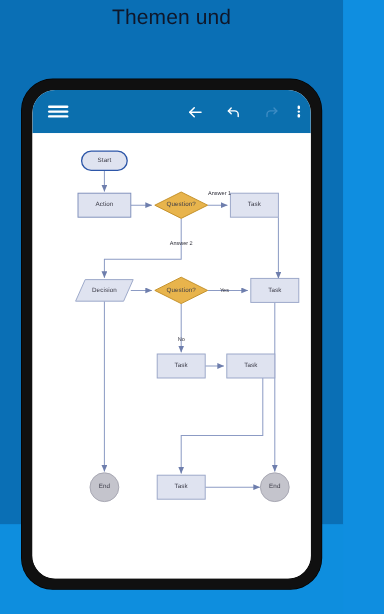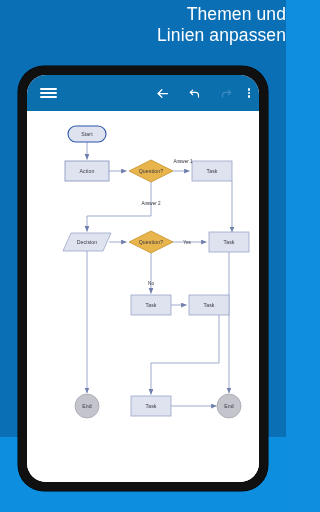--- a/index.html
+++ b/index.html
@@ -14,21 +14,21 @@
     position:absolute;left:0;top:0;width:286px;height:437px;
     background:#0a6fb5;
   }
   #bg-light{
     position:absolute;left:0;top:437px;width:286px;height:75px;
     background:#0e8ede;
   }
   
   #headline{
     position:absolute;left:0;top:4px;width:286px;
-    text-align:right;color:#ffffff;
+    text-align:center;color:#0f172a;
     font-size:17.5px;line-height:21px;font-weight:400;
     letter-spacing:0.1px;
     z-index:5;
   }
   #headline div{white-space:nowrap;}
   
   #phone{
     position:absolute;left:18px;top:66px;width:250px;height:425px;
     background:#101010;border-radius:26px;z-index:6;
     box-shadow:0 0 0 0.5px #000;
@@ -82,21 +82,20 @@
   }
 </style>
 </head>
 <body>
 
 <div id="bg-dark"></div>
 <div id="bg-light"></div>
 
 <div id="headline">
   <div>Themen und</div>
-  <div>Linien anpassen</div>
 </div>
 
 <div id="phone">
   <div id="screen">
 
     <div id="toolbar">
       <div class="tb-icon" id="ic-menu">
         <div>
           <div class="bar"></div>
             <div class="bar"></div>

